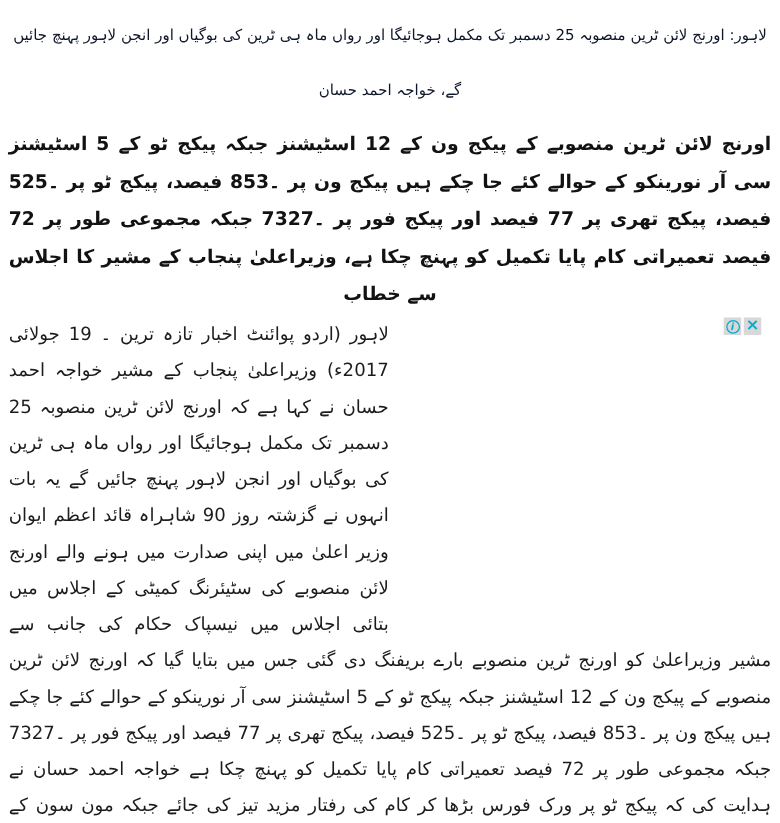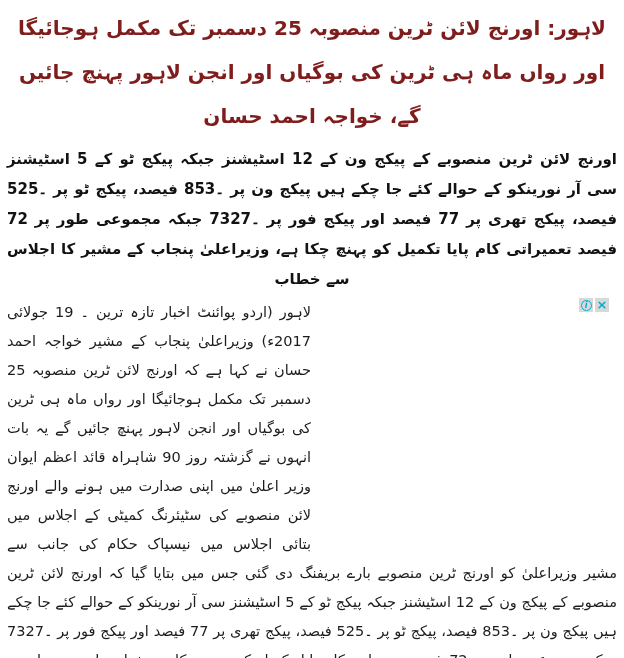--- a/index.html
+++ b/index.html
@@ -3,22 +3,22 @@
 <meta charset="utf-8">
 <style>
   html,body{margin:0;padding:0;}
   body{background:#ffffff;font-family:"DejaVu Sans",sans-serif;}
   .page{
     width:624px;height:658px;overflow:hidden;background:#ffffff;
     direction:rtl;box-sizing:border-box;padding:4px 5px 0 5px;
   }
   .headline{
     margin:0;padding:2px 2px 6px 2px;
-    color:#7f1d1d;
-    font-size:20px;font-weight:bold;
+    color:#0f172a;
+    font-size:12px;font-weight:normal;
     line-height:44px;
     text-align:center;
   }
   .subheadline{
     margin:0;padding:0 2px 4px 2px;
     color:#121212;
     font-size:15px;font-weight:bold;
     line-height:30px;
     text-align:justify;
     text-align-last:center;

